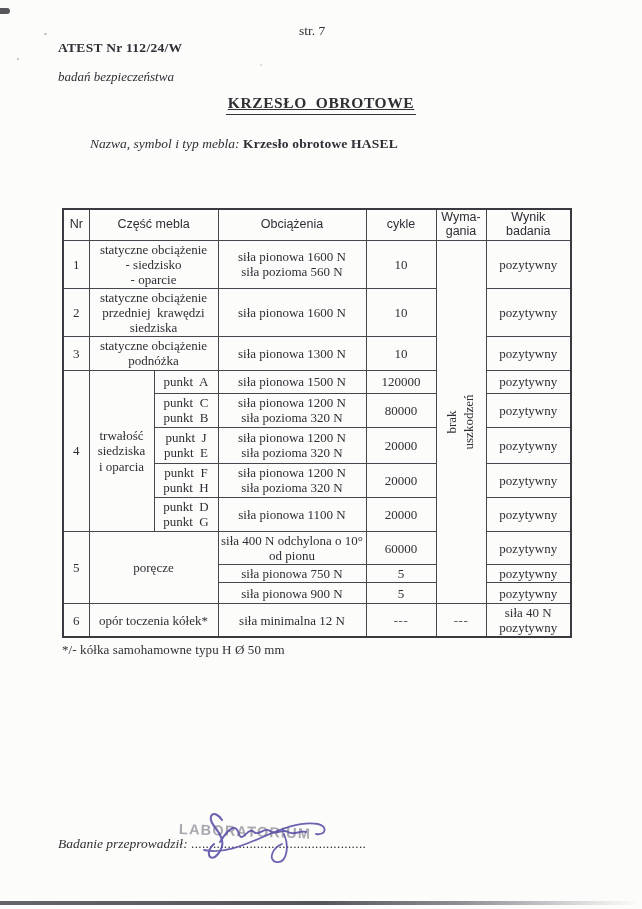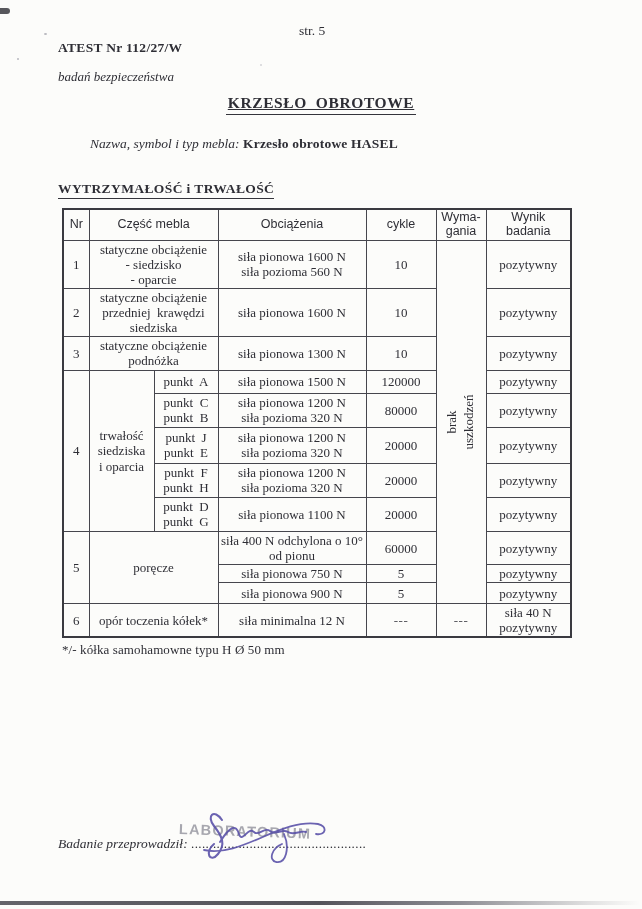--- a/index.html
+++ b/index.html
@@ -83,36 +83,33 @@
 </head>
 <body>
 
 <div class="page">
 
   <div class="mark-topleft"></div>
   <div class="speck s1"></div>
   <div class="speck s2"></div>
   <div class="speck s3"></div>
 
-  <div class="page-num">str. 5</div>
-  <div class="atest-number">ATEST Nr 112/27/W</div>
+  <div class="page-num">str. 7</div>
+  <div class="atest-number">ATEST Nr 112/24/W</div>
   <div class="atest-subtitle">badań bezpieczeństwa</div>
 
   <div class="doc-title-wrap">
     <span class="doc-title">KRZESŁO  OBROTOWE</span>
   </div>
 
   <div class="name-line">
     <span class="name-label">Nazwa, symbol i typ mebla:</span>
     <span class="name-value">Krzesło obrotowe HASEL</span>
   </div>
 
-  <div class="section-heading-wrap">
-    <span class="section-heading">WYTRZYMAŁOŚĆ i TRWAŁOŚĆ</span>
-  </div>
 
   <table class="results">
     <colgroup>
       <col style="width:26px">
         <col style="width:65px">
         <col style="width:64px">
       <col style="width:148px">
         <col style="width:70px">
         <col style="width:50px">
         <col style="width:85px">

